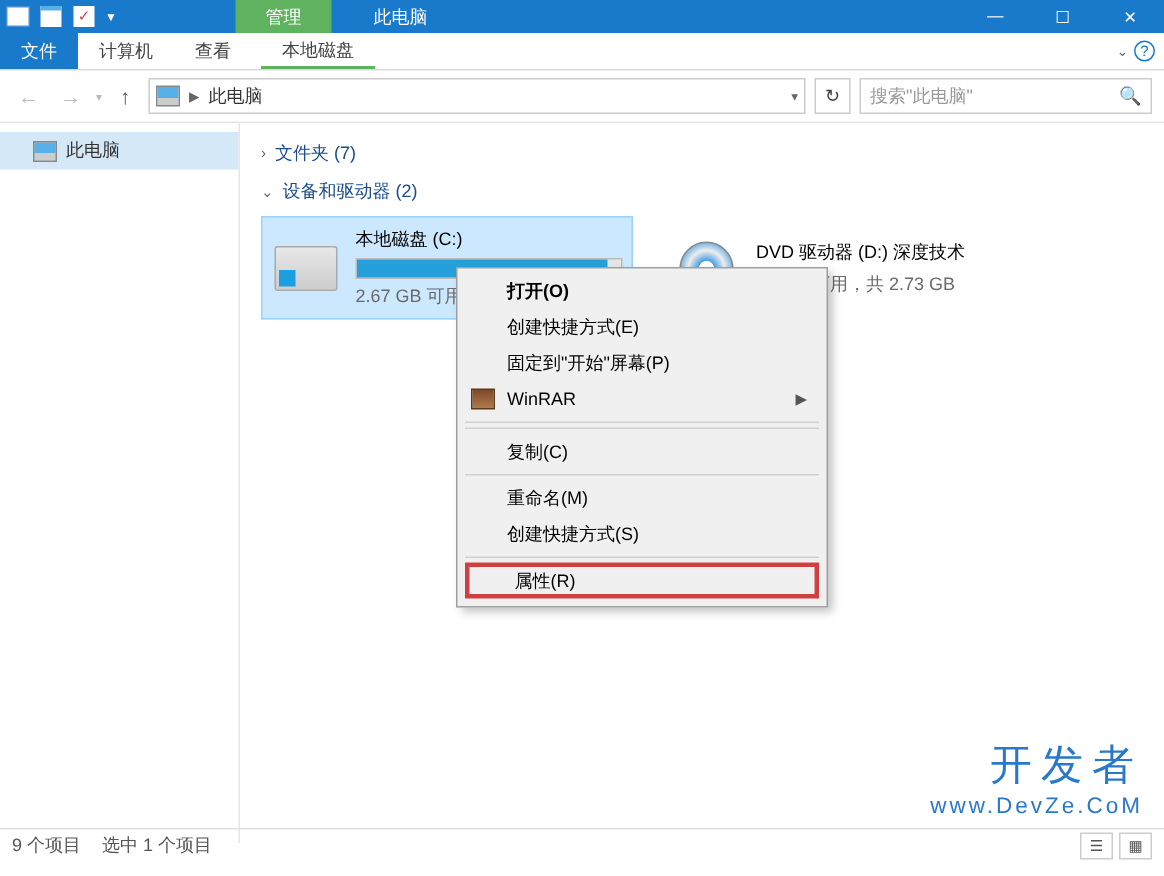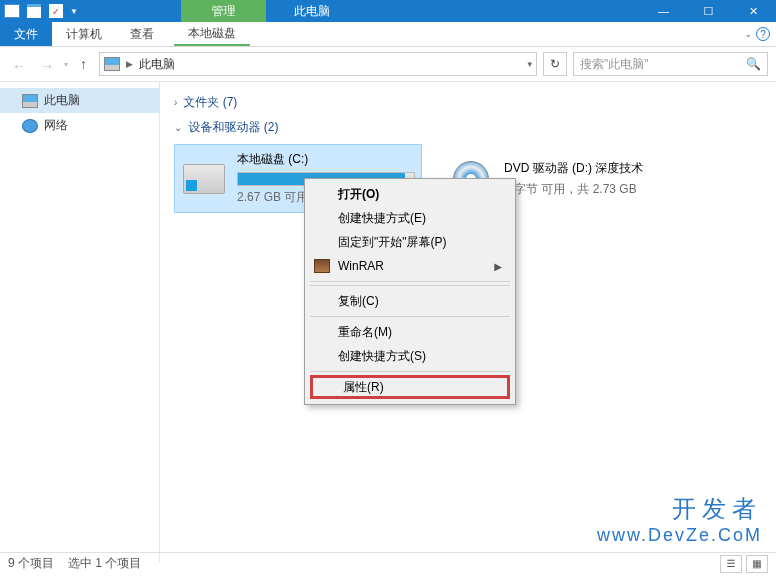--- a/index.html
+++ b/index.html
@@ -6,21 +6,21 @@
 body { width: 776px; height: 584px; background: #fff; overflow: hidden; position: relative; font-size: 12px; }
 
 
 .titlebar { height: 22px; background: #1979ca; display: flex; align-items: center; color: #fff; }
 .titlebar .qat { display: flex; align-items: center; gap: 2px; padding: 0 2px; }
 .titlebar .qat-icon { width: 20px; height: 18px; display: flex; align-items: center; justify-content: center; }
 .titlebar .app-icon { width: 16px; height: 14px; background: #fff; border: 1px solid #4a90d9; }
 .titlebar .img-icon { width: 14px; height: 14px; background: #fff; border-top: 3px solid #58b0e8; }
 .titlebar .check-icon { width: 14px; height: 14px; background: #fff; display: flex; align-items: center; justify-content: center; color: #d04040; font-size: 10px; }
 .titlebar .down-caret { font-size: 8px; margin-left: 2px; }
-.titlebar .contextual-tab { width: 85px; height: 22px; background: #5fb35f; color: #fff; display: flex; align-items: center; justify-content: center; font-size: 12px; margin-left: 101px; }
+.titlebar .contextual-tab { width: 64px; height: 22px; background: #5fb35f; color: #fff; display: flex; align-items: center; justify-content: center; font-size: 12px; margin-left: 77px; }
 .titlebar .title-text { margin-left: 28px; font-size: 12px; }
 .titlebar .winbtns { margin-left: auto; display: flex; }
 .titlebar .winbtn { width: 45px; height: 22px; display: flex; align-items: center; justify-content: center; color: #fff; font-size: 11px; }
 
 
 .ribbon { height: 25px; background: #fff; display: flex; align-items: stretch; border-bottom: 1px solid #d9d9d9; }
 .ribbon .tab { padding: 0 14px; display: flex; align-items: center; font-size: 12px; color: #444; }
 .ribbon .tab.file { background: #1979ca; color: #fff; }
 .ribbon .tab.ctx { border-bottom: 2px solid #5fb35f; margin-left: 6px; }
 .ribbon .right { margin-left: auto; display: flex; align-items: center; padding-right: 6px; gap: 4px; color: #666; }
@@ -61,37 +61,37 @@
 .hdd-ic { width: 42px; height: 30px; background: linear-gradient(#e8e8e8,#ccc); border: 1px solid #aaa; border-radius: 2px; display: flex; align-items: flex-end; }
 .hdd-ic::before { content: ""; width: 11px; height: 11px; background: #1aa0e0; margin: 2px; }
 .dvd-ic { width: 36px; height: 36px; border-radius: 50%; background: radial-gradient(circle,#fff 20%,#4aa0e0 22%,#eee 50%,#4aa0e0 80%); border: 1px solid #888; }
 .drive-info { flex: 1; }
 .drive-name { color: #000; margin-bottom: 4px; }
 .drive-bar { width: 100%; height: 14px; background: #e6e6e6; border: 1px solid #bcbcbc; }
 .drive-bar-fill { height: 100%; background: #26a0da; }
 .drive-status { color: #6a6a6a; margin-top: 3px; font-size: 12px; }
 
 
-.ctx-menu { position: absolute; left: 304px; top: 178px; width: 212px; background: #f0f0f0; border: 1px solid #a0a0a0; box-shadow: 3px 3px 6px rgba(0,0,0,.25); padding: 3px; }
+.ctx-menu { position: absolute; left: 304px; top: 178px; width: 248px; background: #f0f0f0; border: 1px solid #a0a0a0; box-shadow: 3px 3px 6px rgba(0,0,0,.25); padding: 3px; }
 .ctx-item { display: flex; align-items: center; height: 24px; padding: 0 10px 0 30px; color: #000; position: relative; }
 .ctx-item.bold { font-weight: 600; }
 .ctx-item.highlighted { border: 3px solid #d04040; margin: 2px; }
 .ctx-sep { height: 1px; background: #d0d0d0; margin: 3px 2px; }
 .ctx-item .sub { margin-left: auto; color: #555; font-size: 10px; }
 .ctx-item .ic-winrar { position: absolute; left: 6px; width: 16px; height: 14px; background: linear-gradient(#7a4a2a,#b07a4a); border: 1px solid #5a3a1a; }
 
 
 .statusbar { position: absolute; left: 0; right: 0; bottom: 10px; height: 22px; border-top: 1px solid #e0e0e0; display: flex; align-items: center; padding: 0 8px; color: #555; gap: 14px; }
 .statusbar .right { margin-left: auto; display: flex; gap: 4px; }
 .view-btn { width: 22px; height: 18px; border: 1px solid #ccc; display: flex; align-items: center; justify-content: center; color: #555; font-size: 10px; }
 
 
 .watermark { position: absolute; right: 14px; bottom: 38px; text-align: right; }
-.watermark .big { font-size: 24px; color: #2a78c8; letter-spacing: 6px; font-weight: 300; }
-.watermark .small { font-size: 18px; color: #2a78c8; letter-spacing: 2px; }
+.watermark .big { font-size: 28px; color: #2a78c8; letter-spacing: 6px; font-weight: 300; }
+.watermark .small { font-size: 15px; color: #2a78c8; letter-spacing: 2px; }
 </style>
 </head>
 <body>
 
 <div class="titlebar">
   <div class="qat">
     <div class="qat-icon">
         <div class="app-icon"></div>
       </div>
     <div class="qat-icon">
@@ -138,24 +138,20 @@
     <span>搜索"此电脑"</span>
     <span class="mag">🔍</span>
   </div>
 </div>
 
 <div class="main">
   <div class="sidebar">
     <div class="side-item active">
       <div class="ic pc"></div>
       <span>此电脑</span>
-    </div>
-    <div class="side-item">
-      <div class="ic net"></div>
-      <span>网络</span>
     </div>
   </div>
 
   <div class="content">
     <div class="group-header">
       <span class="chev">›</span>
       <span>文件夹 (7)</span>
     </div>
     <div class="group-header">
       <span class="chev">⌄</span>

